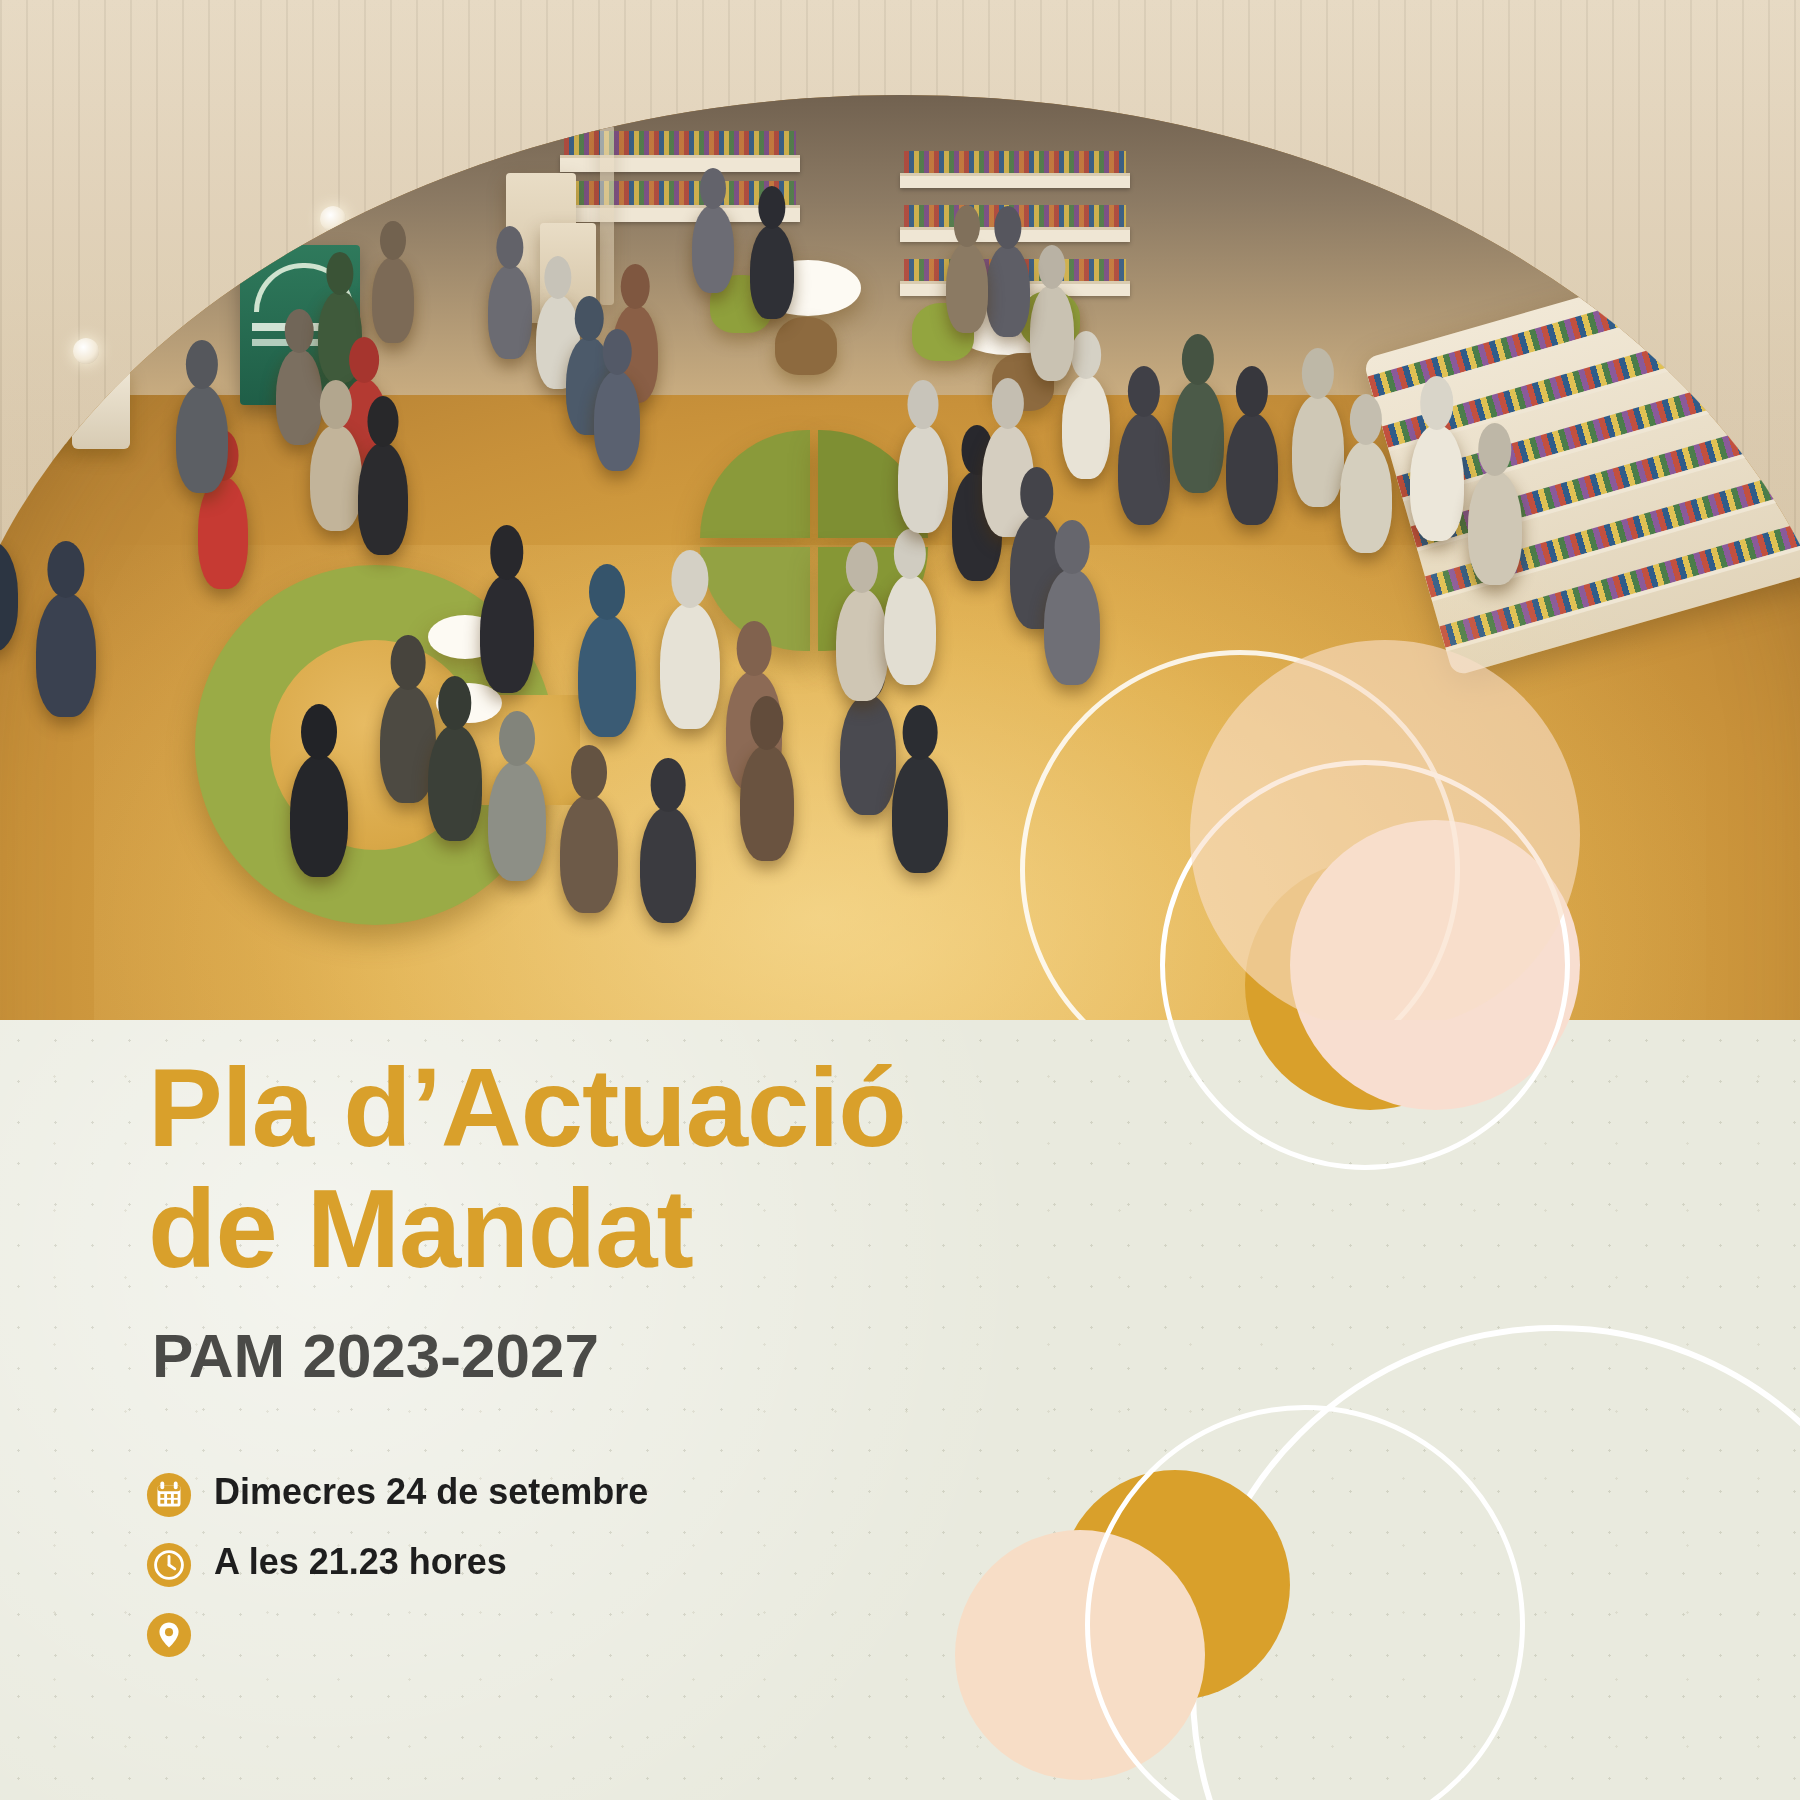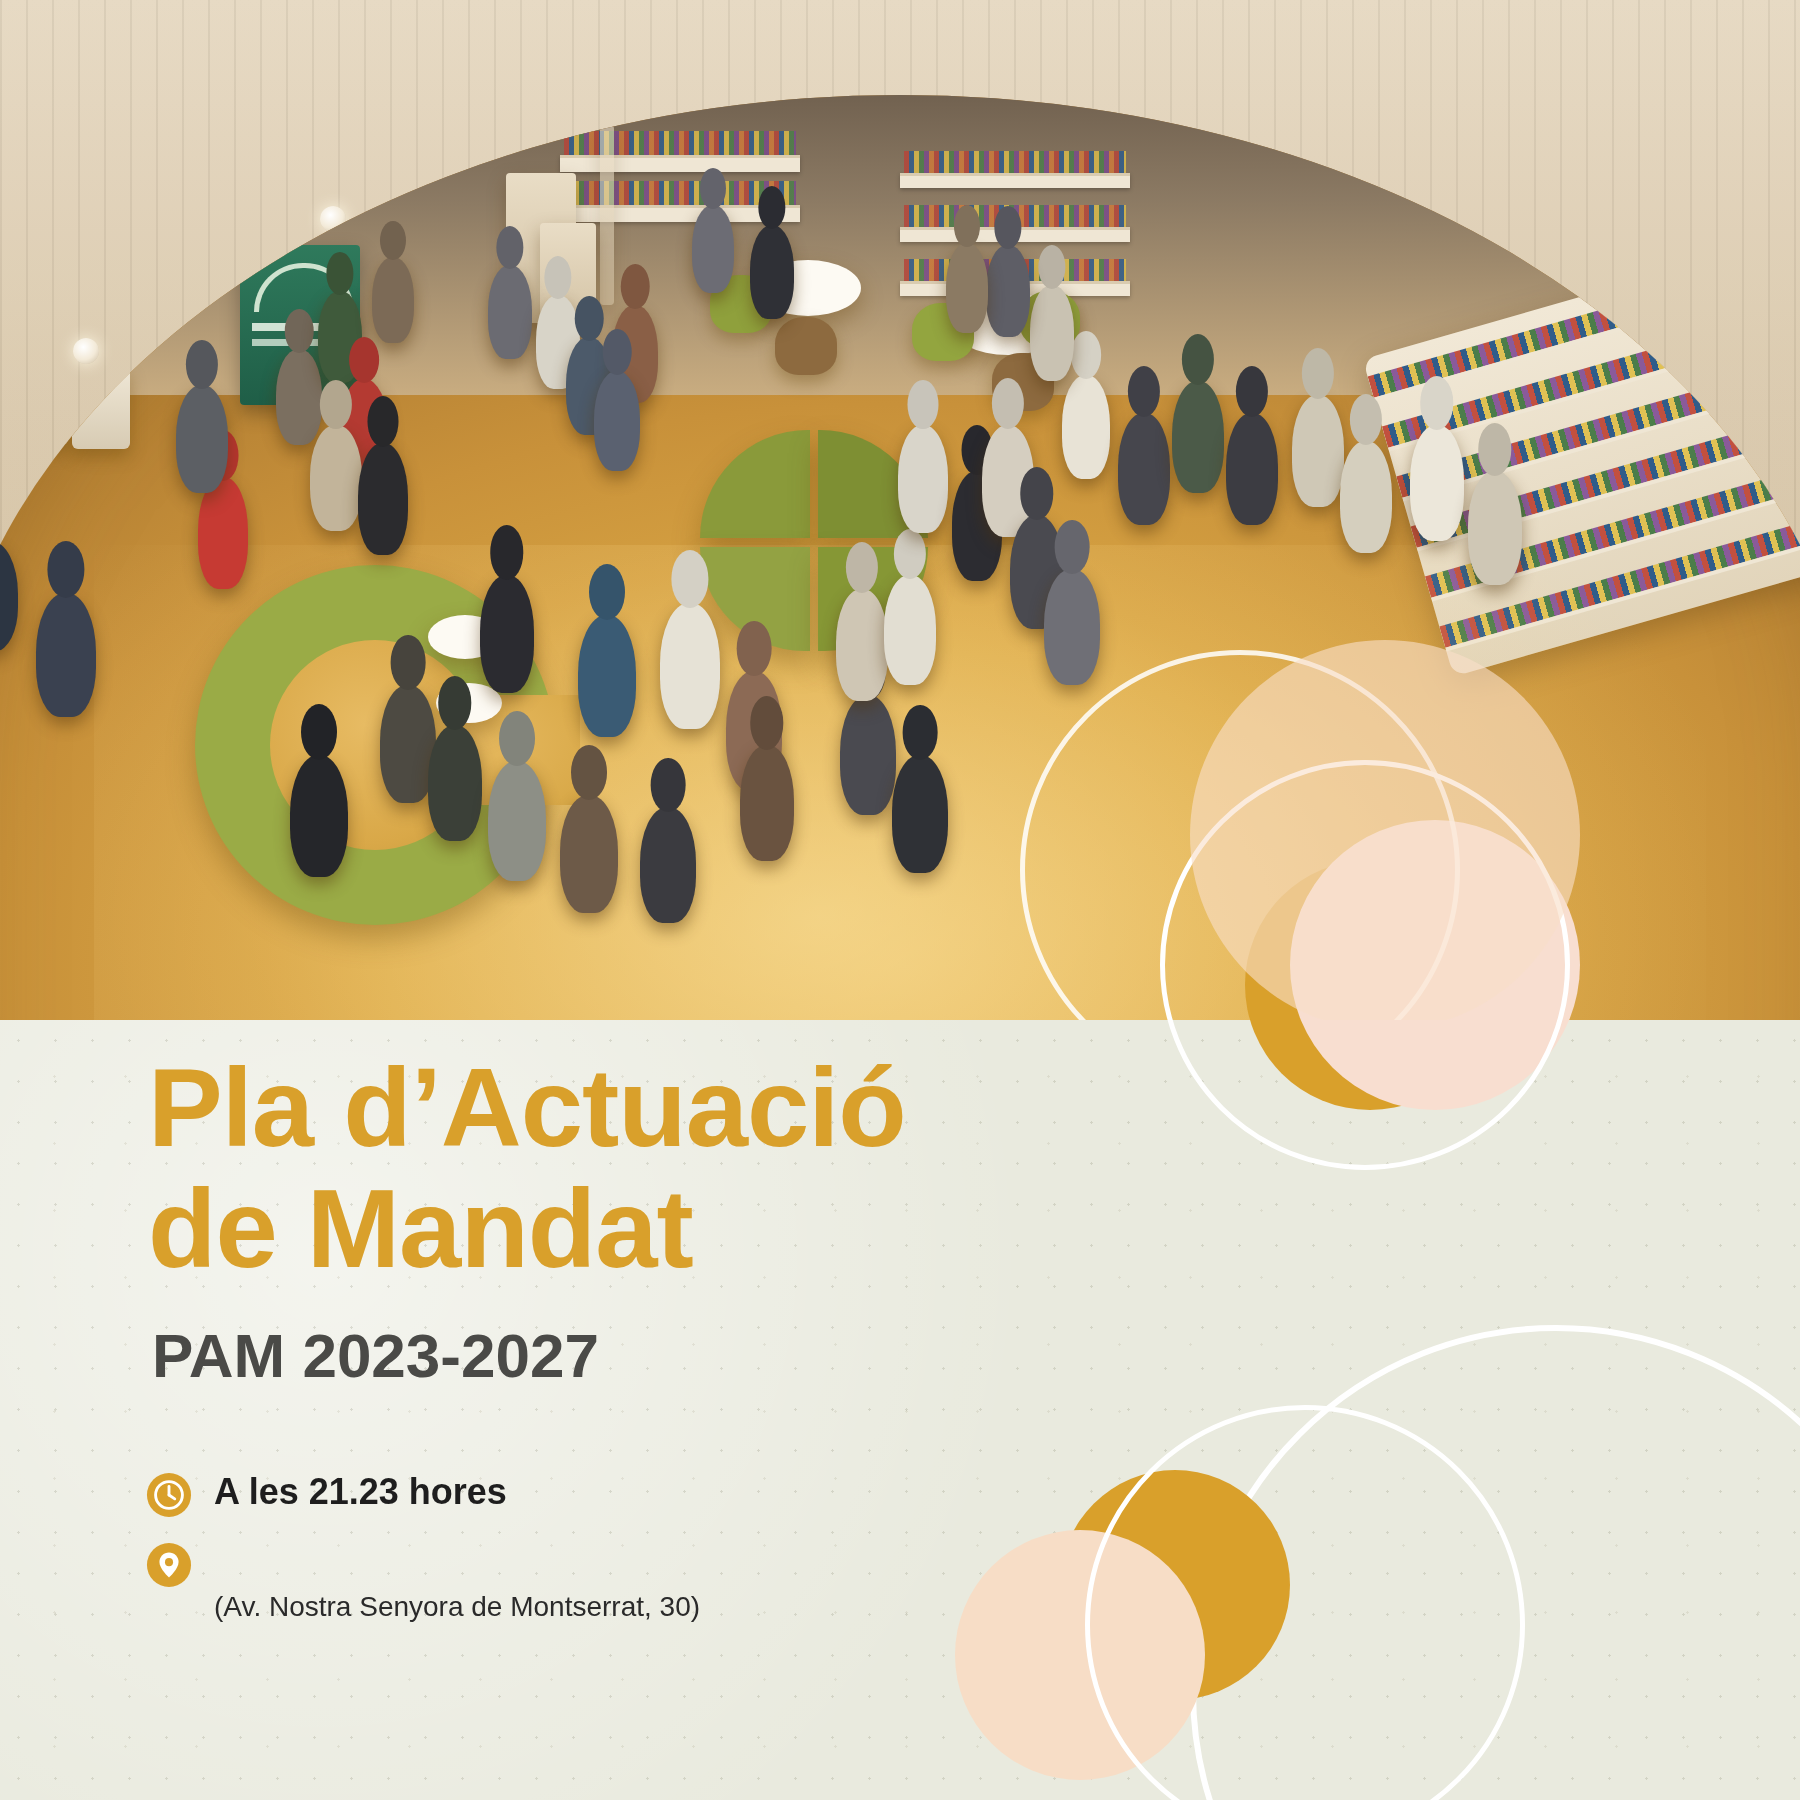--- a/index.html
+++ b/index.html
@@ -447,37 +447,54 @@
   <div class="deco deco-ring" style="position:absolute; left:1085px; top:1405px; width:430px; height:430px; z-index:14;"></div>
   <div style="position:absolute; left:1190px; top:1325px; width:720px; height:720px; border-radius:50%;
               border:6px solid #ffffff; z-index:11;"></div>
 
   <div class="title">Pla d’Actuació
 de Mandat</div>
   <div class="subtitle">PAM 2023-2027</div>
 
   <div class="info-list">
 
+    <div class="info-row">
+      <svg class="info-icon" viewBox="0 0 48 48">
+        <circle cx="24" cy="24" r="23" fill="#d9a02b"></circle>
+        <rect x="12" y="14" width="24" height="22" rx="3" fill="#ffffff"></rect>
+        <rect x="12" y="14" width="24" height="6" rx="3" fill="#d9a02b"></rect>
+        <rect x="15" y="10" width="4" height="8" rx="2" fill="#ffffff"></rect>
+        <rect x="29" y="10" width="4" height="8" rx="2" fill="#ffffff"></rect>
+        <g fill="#d9a02b">
+          <rect x="15" y="23" width="4" height="4"></rect>
+          <rect x="22" y="23" width="4" height="4"></rect>
+          <rect x="29" y="23" width="4" height="4"></rect>
+          <rect x="15" y="29" width="4" height="4"></rect>
+          <rect x="22" y="29" width="4" height="4"></rect>
+          <rect x="29" y="29" width="4" height="4"></rect>
+        </g>
+      </svg>
+      <div class="info-text">Dimecres 24 de setembre</div>
+    </div>
 
     <div class="info-row">
       <svg class="info-icon" viewBox="0 0 48 48">
         <circle cx="24" cy="24" r="23" fill="#d9a02b"></circle>
         <circle cx="24" cy="24" r="14" fill="none" stroke="#ffffff" stroke-width="3"></circle>
         <line x1="24" y1="24" x2="24" y2="15" stroke="#ffffff" stroke-width="3" stroke-linecap="round"></line>
         <line x1="24" y1="24" x2="30" y2="28" stroke="#ffffff" stroke-width="3" stroke-linecap="round"></line>
       </svg>
       <div class="info-text">A les 21.23 hores</div>
     </div>
 
     <div class="info-row">
       <svg class="info-icon" viewBox="0 0 48 48">
         <circle cx="24" cy="24" r="23" fill="#d9a02b"></circle>
         <path d="M24 11c-5.5 0-10 4.4-10 9.9 0 7.3 10 16.1 10 16.1s10-8.8 10-16.1c0-5.5-4.5-9.9-10-9.9z" fill="#ffffff"></path>
         <circle cx="24" cy="21" r="4.2" fill="#d9a02b"></circle>
       </svg>
       <div class="info-text">
-        <span class="info-note">(Av. Nostra Senyora de Montserrat, 30)</span>
       </div>
     </div>
 
   </div>
 
 </div>
 
 </body></html>

